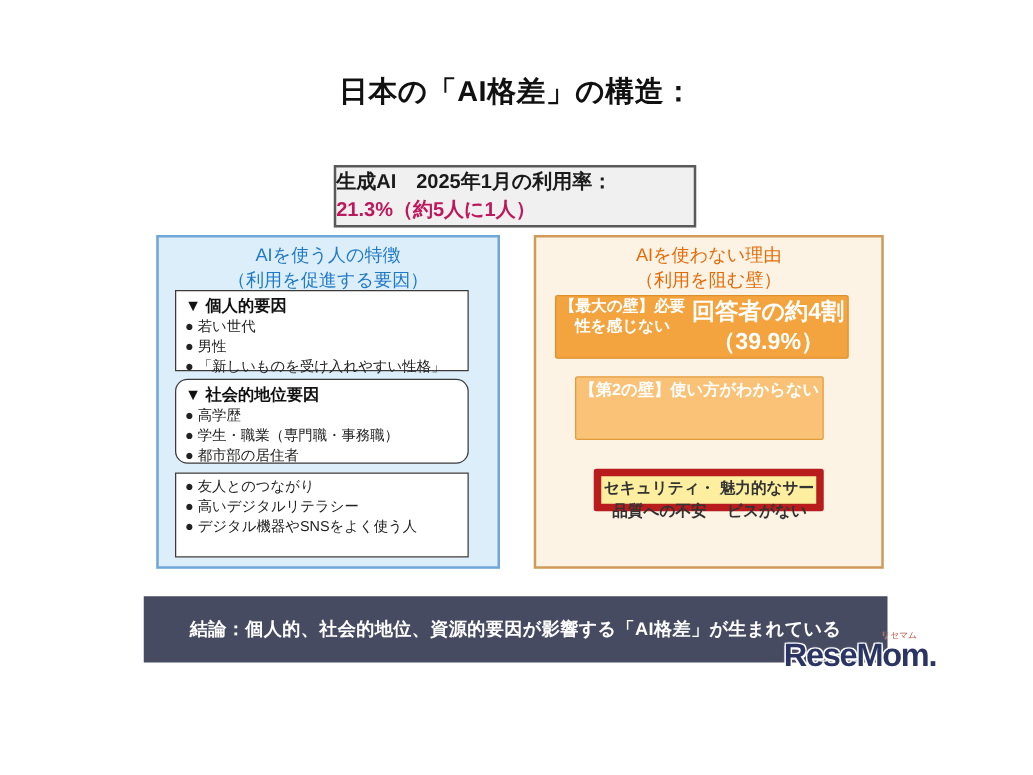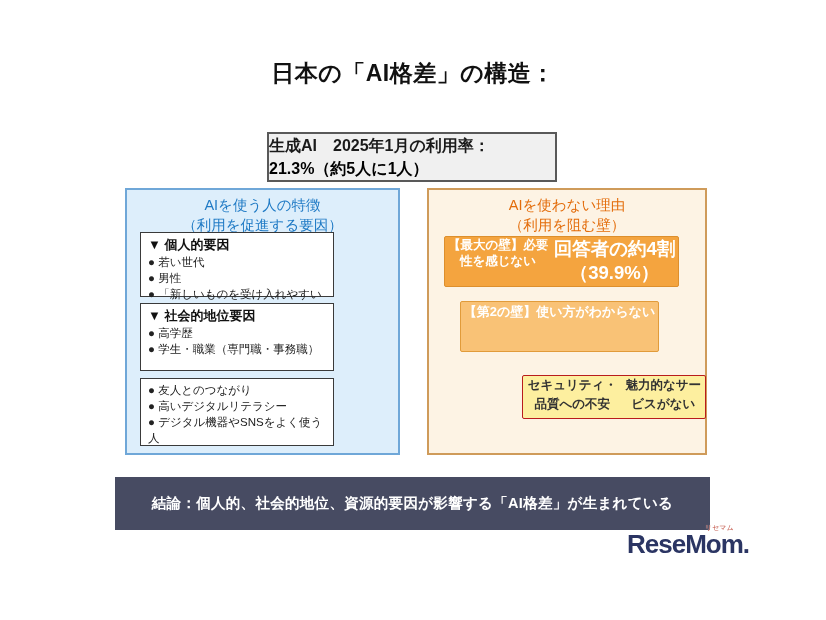--- a/index.html
+++ b/index.html
@@ -12,70 +12,70 @@
     position:absolute;top:58px;left:0;width:826px;text-align:center;
     font-size:23px;font-weight:bold;color:#111;line-height:1.38;letter-spacing:.5px;
   }
   
   .stat-box{
     position:absolute;left:267px;top:132px;width:290px;height:50px;box-sizing:border-box;
     background:#f0f0f0;border:2px solid #595959;
     font-size:16px;font-weight:bold;line-height:1.42;padding-top:1px;
   }
   .stat-line1{color:#1a1a1a;}
-  .stat-line2{color:#000000;}
+  .stat-line2{color:#be185d;}
   
   .panel{position:absolute;top:188px;height:267px;box-sizing:border-box;}
   .panel-left{left:125px;width:275px;background:#ddeefb;border:2px solid #6fa7d8;}
   .panel-right{left:427px;width:280px;background:#fdf3e4;border:2px solid #cf9b5a;}
   .panel-header{
     margin-top:6px;text-align:center;font-size:14.5px;font-weight:normal;line-height:1.35;
   }
   .panel-left .panel-header{color:#1f7ac5;}
   .panel-right .panel-header{color:#e36c0a;}
   
   .factor-box{
-    position:absolute;left:13px;width:194px;box-sizing:border-box;
+    position:absolute;left:13px;width:235px;box-sizing:border-box;
     background:#ffffff;border:1.5px solid #3a3a3a;padding:4px 7px 18px 7px;
   }
   .factor-box.b1{top:42px;height:65px;}
-  .factor-box.b2{top:113px;height:68px;}
+  .factor-box.b2{top:113px;height:68px;border-radius:10px;}
   .factor-box.b3{top:188px;height:68px;}
   .factor-heading{font-size:13px;font-weight:bold;color:#111;line-height:1.3;margin-bottom:1px;}
   .factor-item{font-size:11.5px;color:#222;line-height:1.38;}
   
   .barrier{
     position:absolute;box-sizing:border-box;text-align:center;border-radius:2px;
     display:flex;flex-direction:row;justify-content:center;
   }
   .barrier-1{
     left:15px;top:46px;width:235px;height:51px;
     background:#f4a43f;border:1px solid #dd8f2d;color:#ffffff;
   }
   .barrier-1 .line1{font-size:12.5px;font-weight:bold;line-height:1.3;}
   .barrier-1 .line2{font-size:18.5px;font-weight:bold;line-height:1.3;}
   .barrier-2{
     left:31px;top:111px;width:199px;height:51px;
     background:#f9c276;border:1px solid #e19b3a;color:#ffffff;
     font-size:13px;font-weight:bold;line-height:1.5;
   }
   .barrier-3{
-    left:46px;top:185px;width:184px;height:44px;
-    background:#fdef9f;border:1px solid #b91c1c;color:#333;
-    font-size:12.5px;font-weight:bold;line-height:1.5;margin-left:47px;
+    left:46px;top:185px;width:184px;height:34px;
+    background:#fdef9f;border:6px solid #b91c1c;color:#333;
+    font-size:12.5px;font-weight:bold;line-height:1.5;
   }
   
   .conclusion-bar{
     position:absolute;left:115px;top:477px;width:595px;height:53px;
     background:#474b62;color:#ffffff;display:flex;align-items:center;justify-content:center;
     font-size:14.5px;font-weight:bold;letter-spacing:.3px;
   }
   
   .logo{
-    position:absolute;left:627px;top:503px;width:150px;height:40px;margin-top:20px;
+    position:absolute;left:627px;top:503px;width:150px;height:40px;
   }
   .logo-text{
     position:absolute;left:0;top:6px;
     font-size:26px;font-weight:bold;color:#2b3563;letter-spacing:-1px;
     text-shadow:-1px -1px 0 #fff,1px -1px 0 #fff,-1px 1px 0 #fff,1px 1px 0 #fff,0 0 2px #fff;
   }
   .logo-furigana{
     position:absolute;left:78px;top:0;font-size:7px;color:#c4574a;letter-spacing:0;
     text-shadow:0 0 1px #fff;
   }
@@ -104,20 +104,21 @@
       <div class="factor-heading">▼ 個人的要因</div>
       <div class="factor-item">● 若い世代</div>
       <div class="factor-item">● 男性</div>
       <div class="factor-item">● 「新しいものを受け入れやすい性格」</div>
     </div>
 
     <div class="factor-box b2">
       <div class="factor-heading">▼ 社会的地位要因</div>
       <div class="factor-item">● 高学歴</div>
       <div class="factor-item">● 学生・職業（専門職・事務職）</div>
+      <div class="factor-item">● 都市部の居住者</div>
     </div>
 
     <div class="factor-box b3">
       <div class="factor-item">● 友人とのつながり</div>
       <div class="factor-item">● 高いデジタルリテラシー</div>
       <div class="factor-item">● デジタル機器やSNSをよく使う人</div>
     </div>
   </div>
 
   <div class="panel panel-right">

